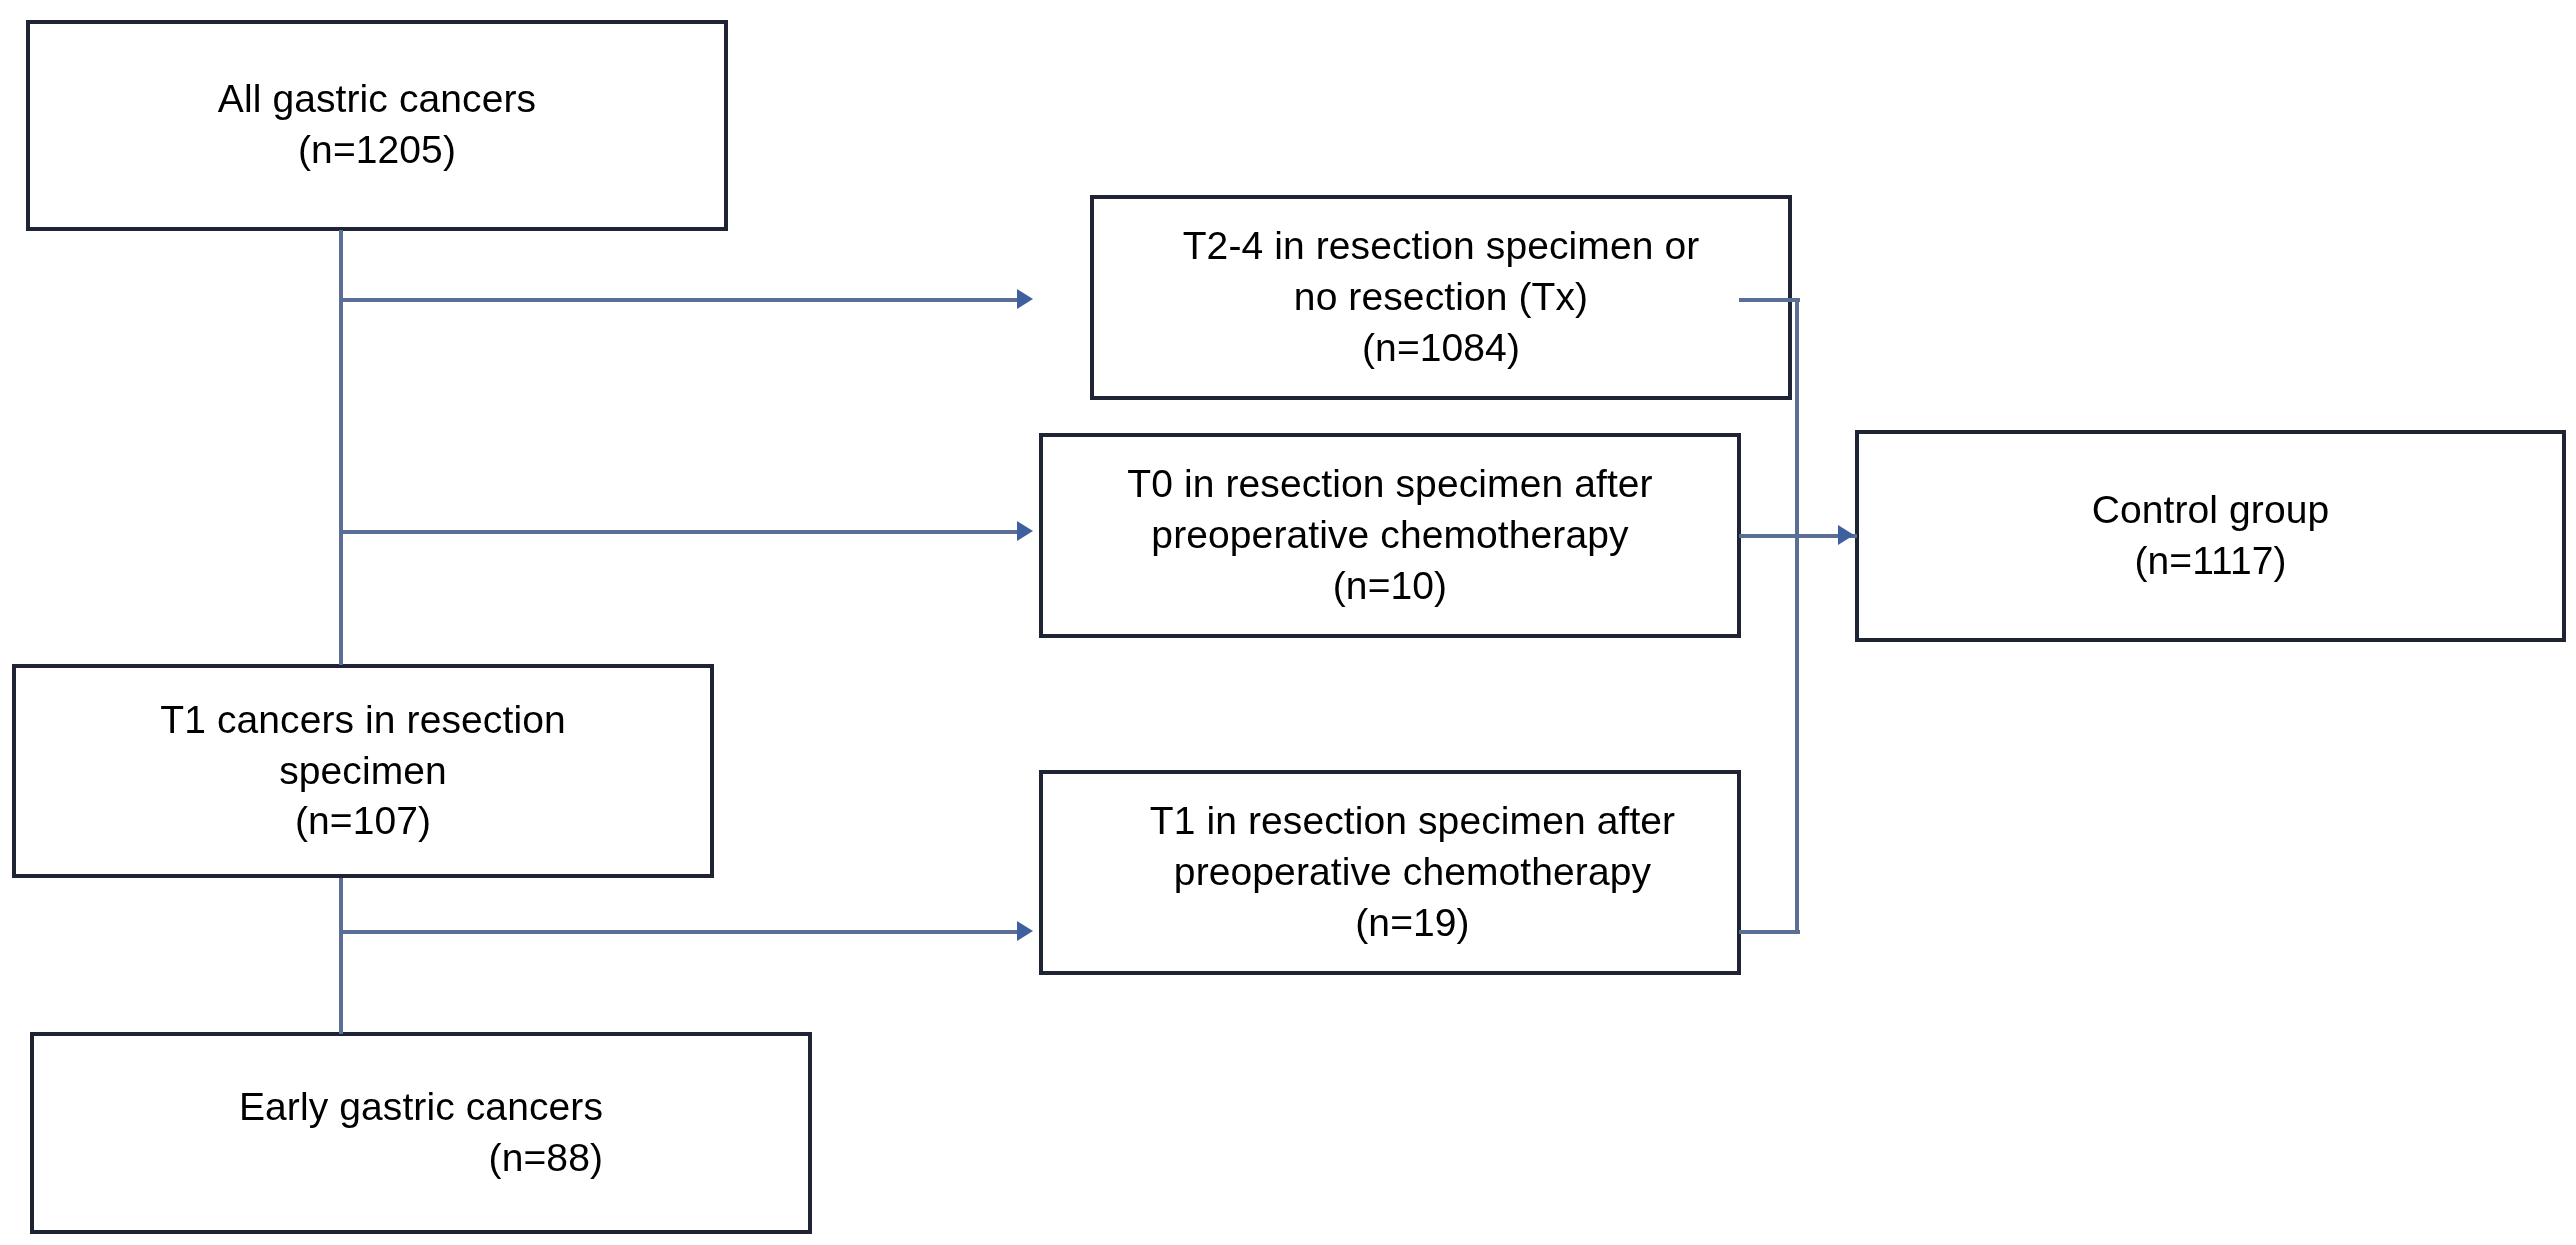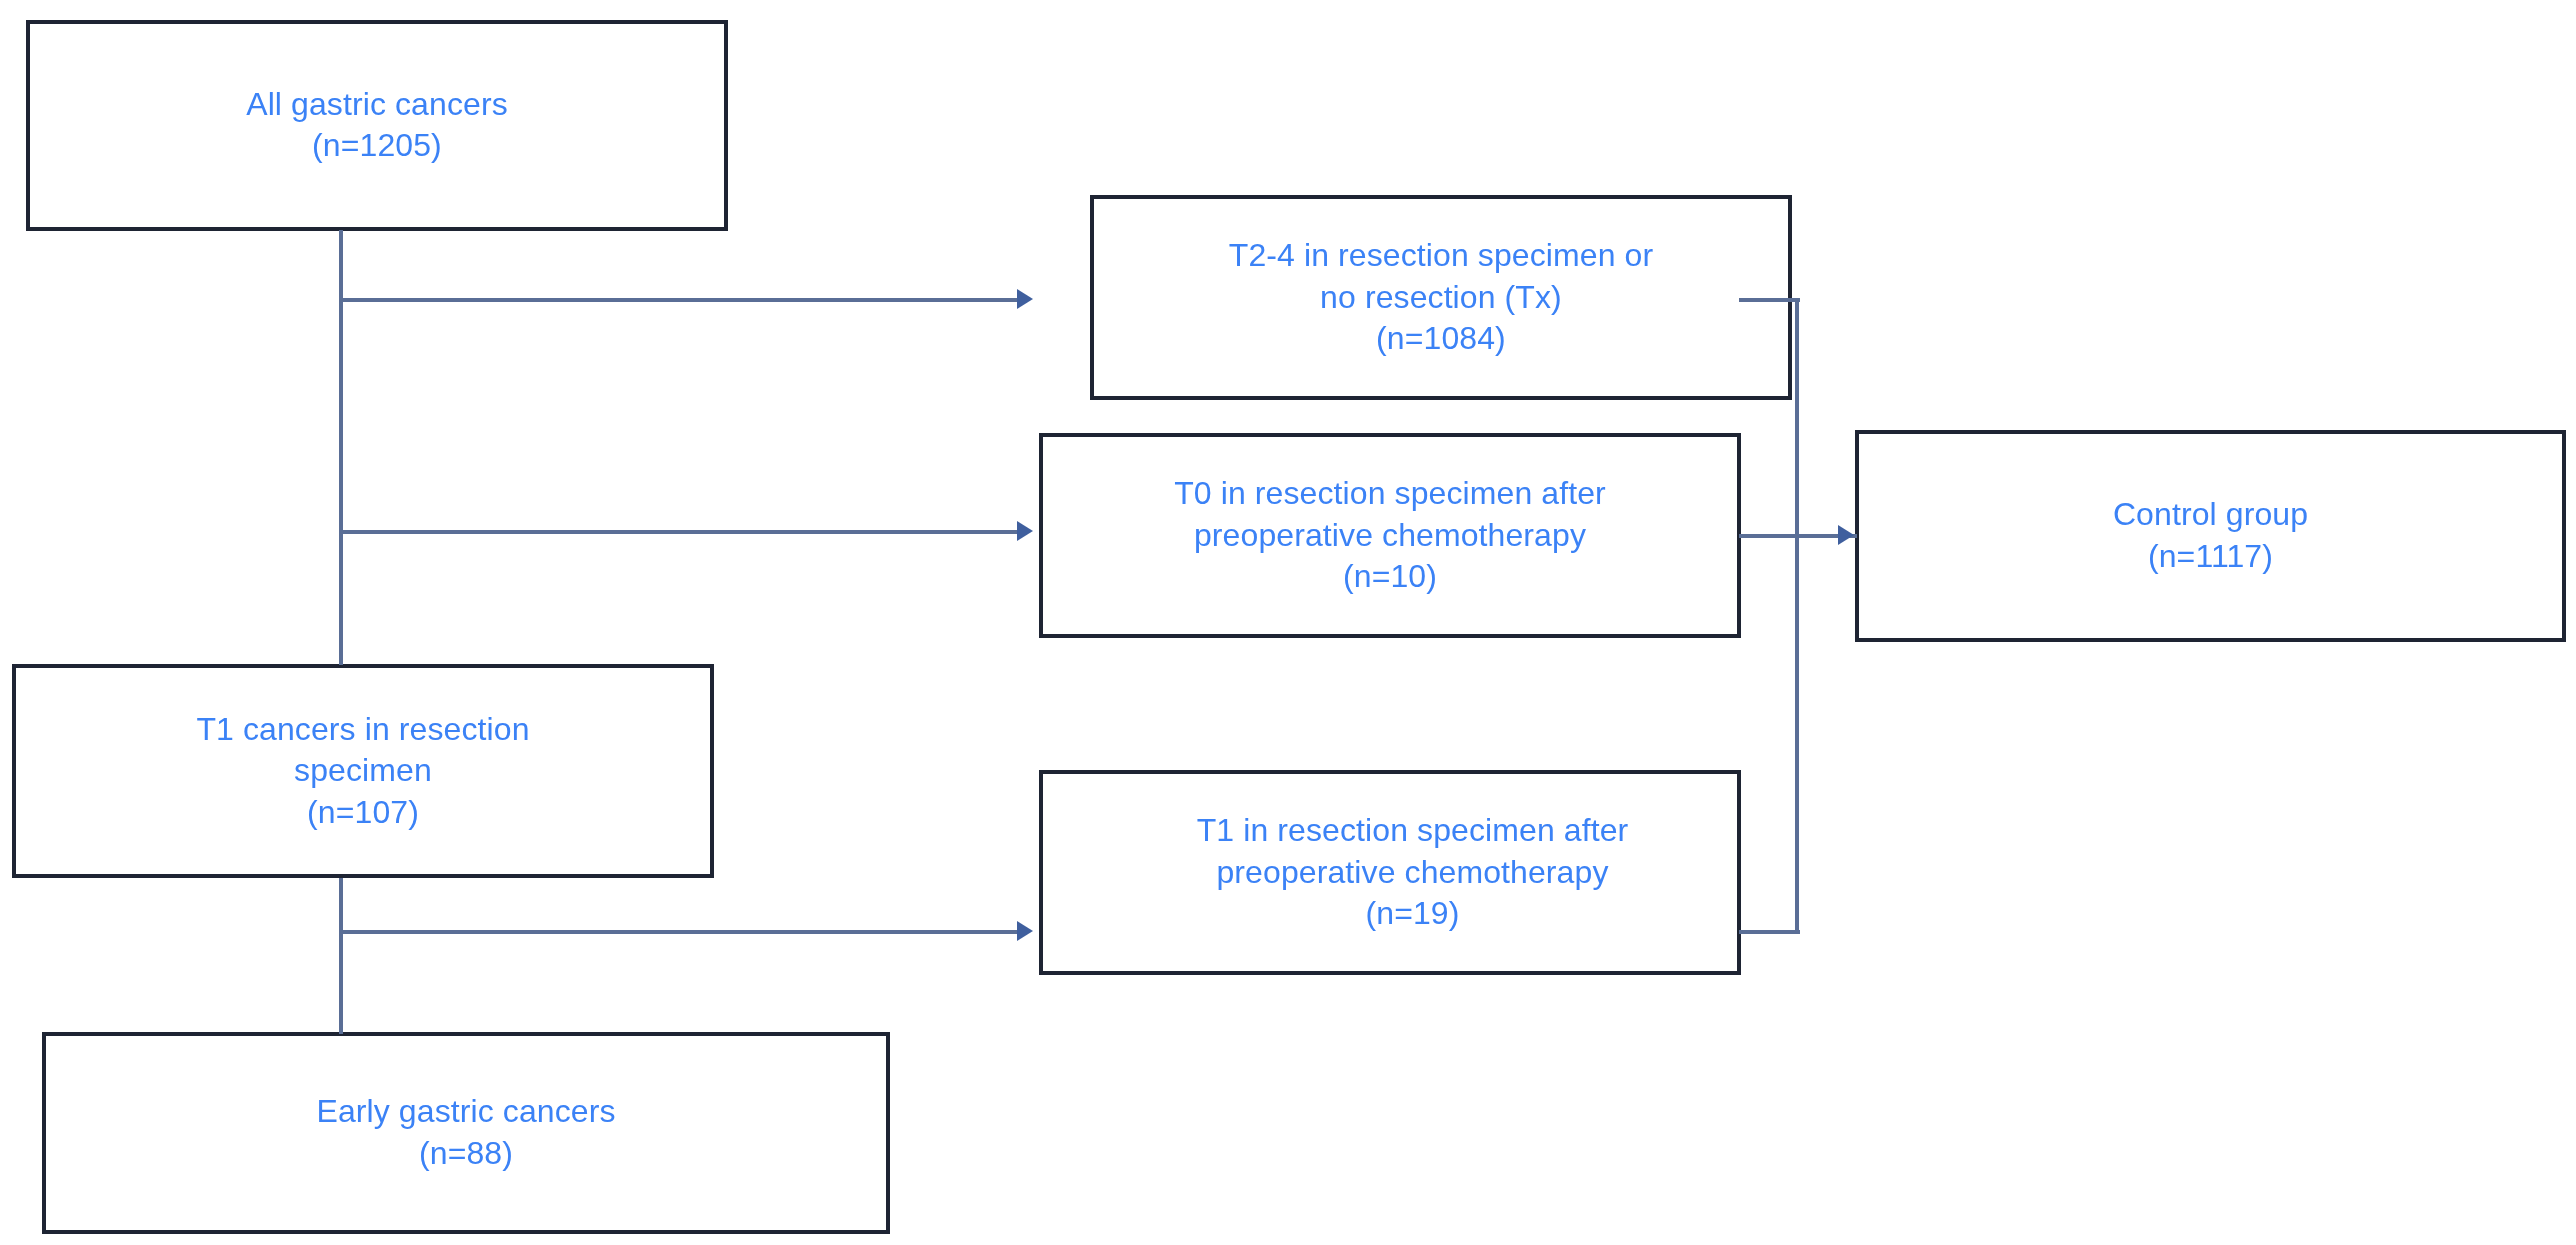--- a/index.html
+++ b/index.html
@@ -19,32 +19,32 @@
     position: absolute;
     box-sizing: border-box;
     border: 4.3px solid #1e2433;
     background: #ffffff;
     display: flex;
     align-items: center;
     justify-content: center;
     text-align: center;
   }
   .node-text {
-    font-size: 32px;
+    font-size: 39px;
     line-height: 1.30;
-    color: #3b82f6;
+    color: #000000;
     padding: 0 16px;
     white-space: pre-line;
     letter-spacing: 0.1px;
   }
 
   
   #node-all-gastric      { left: 26px;   top: 19.6px;   width: 702px; height: 211px; }
   #node-t1-resection     { left: 12px;   top: 664px; width: 702px; height: 214px; }
-  #node-early-gastric    { left: 42px;   top: 1032px; width: 848px; height: 202px; }
+  #node-early-gastric    { left: 30px;   top: 1032px; width: 782px; height: 202px; text-align: right; }
 
   
   #node-t24              { left: 1090px; top: 195px;  width: 702px; height: 205px; }
   #node-t0-chemo         { left: 1039px; top: 433px;  width: 702px; height: 205px; }
   #node-t1-chemo         { left: 1039px; top: 770px; width: 702px; height: 205px; padding-left: 45px; }
 
   
   #node-control          { left: 1855px; top: 430px;  width: 711px; height: 212px; }
 
   

